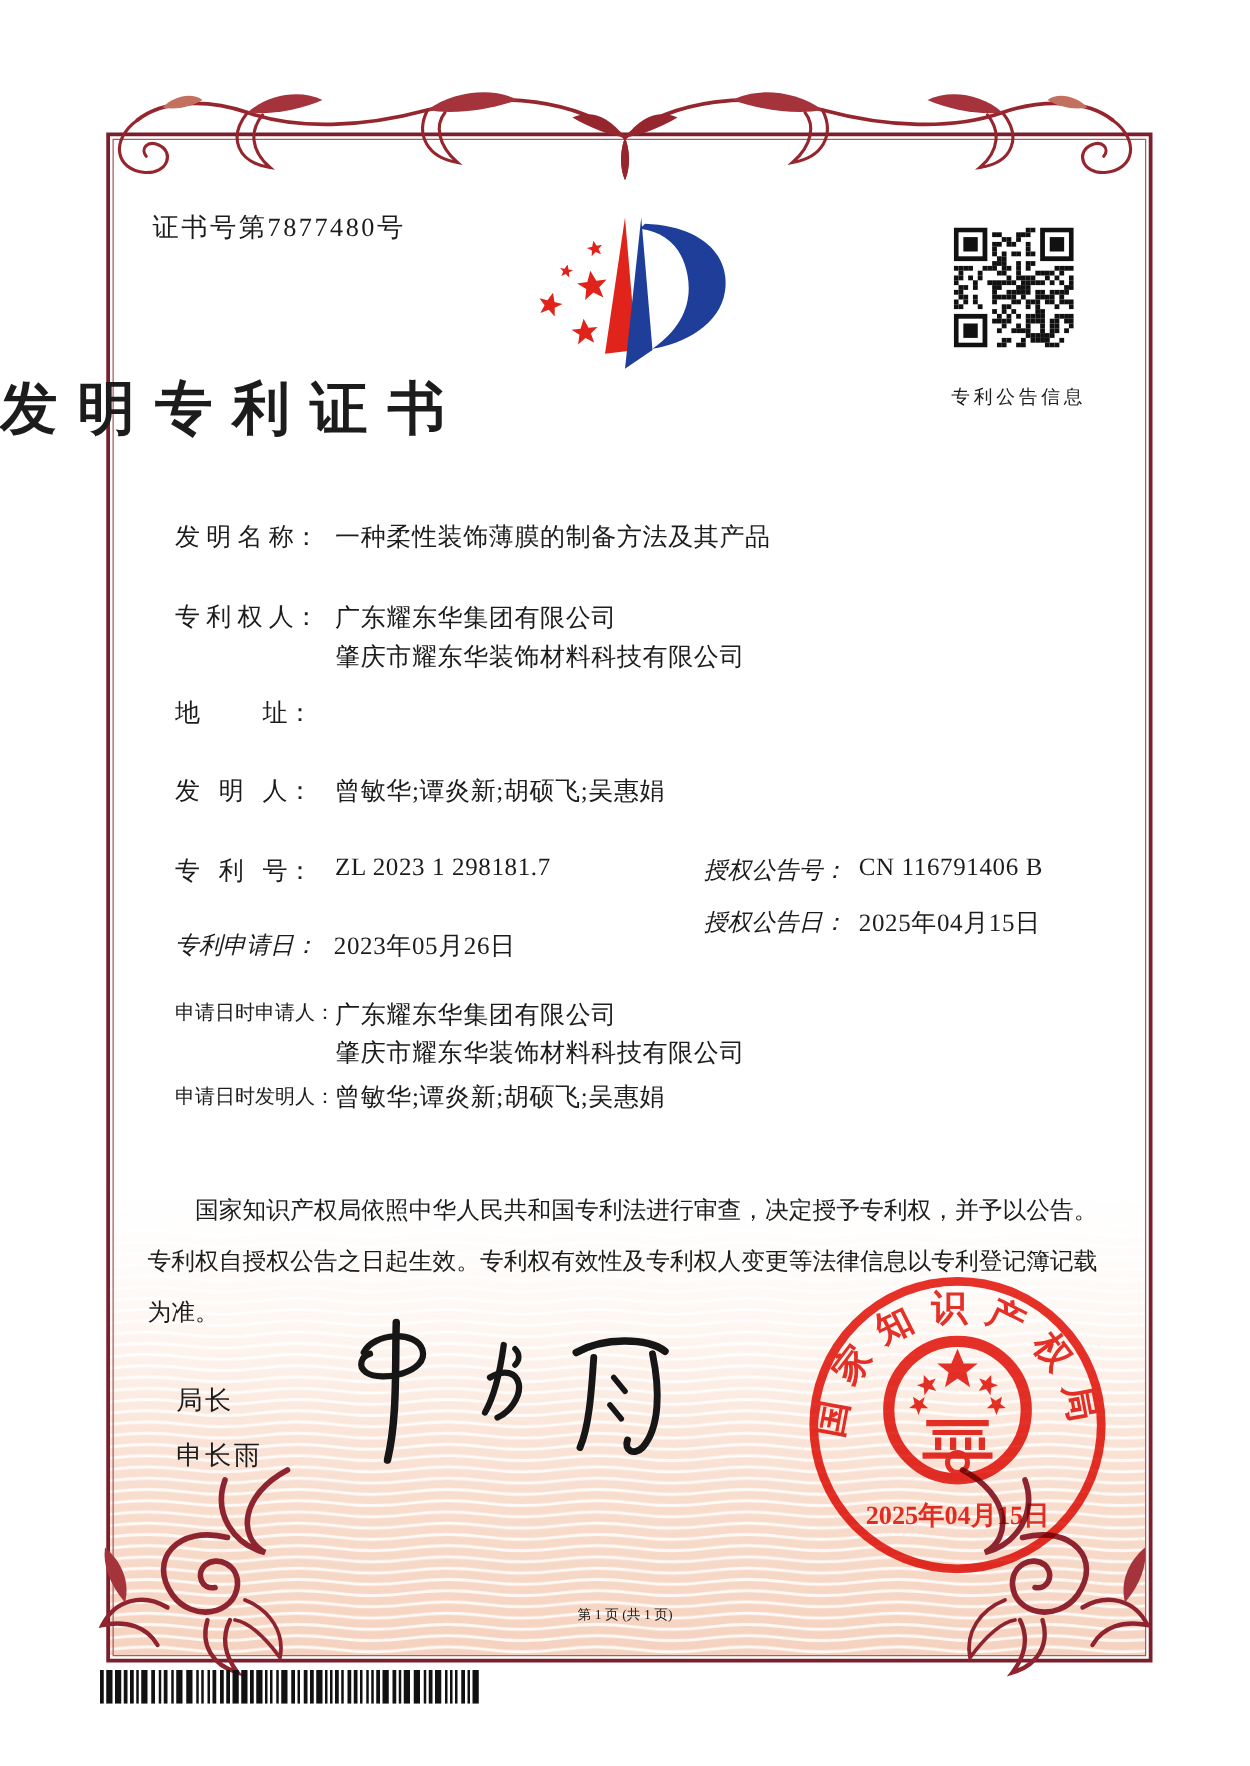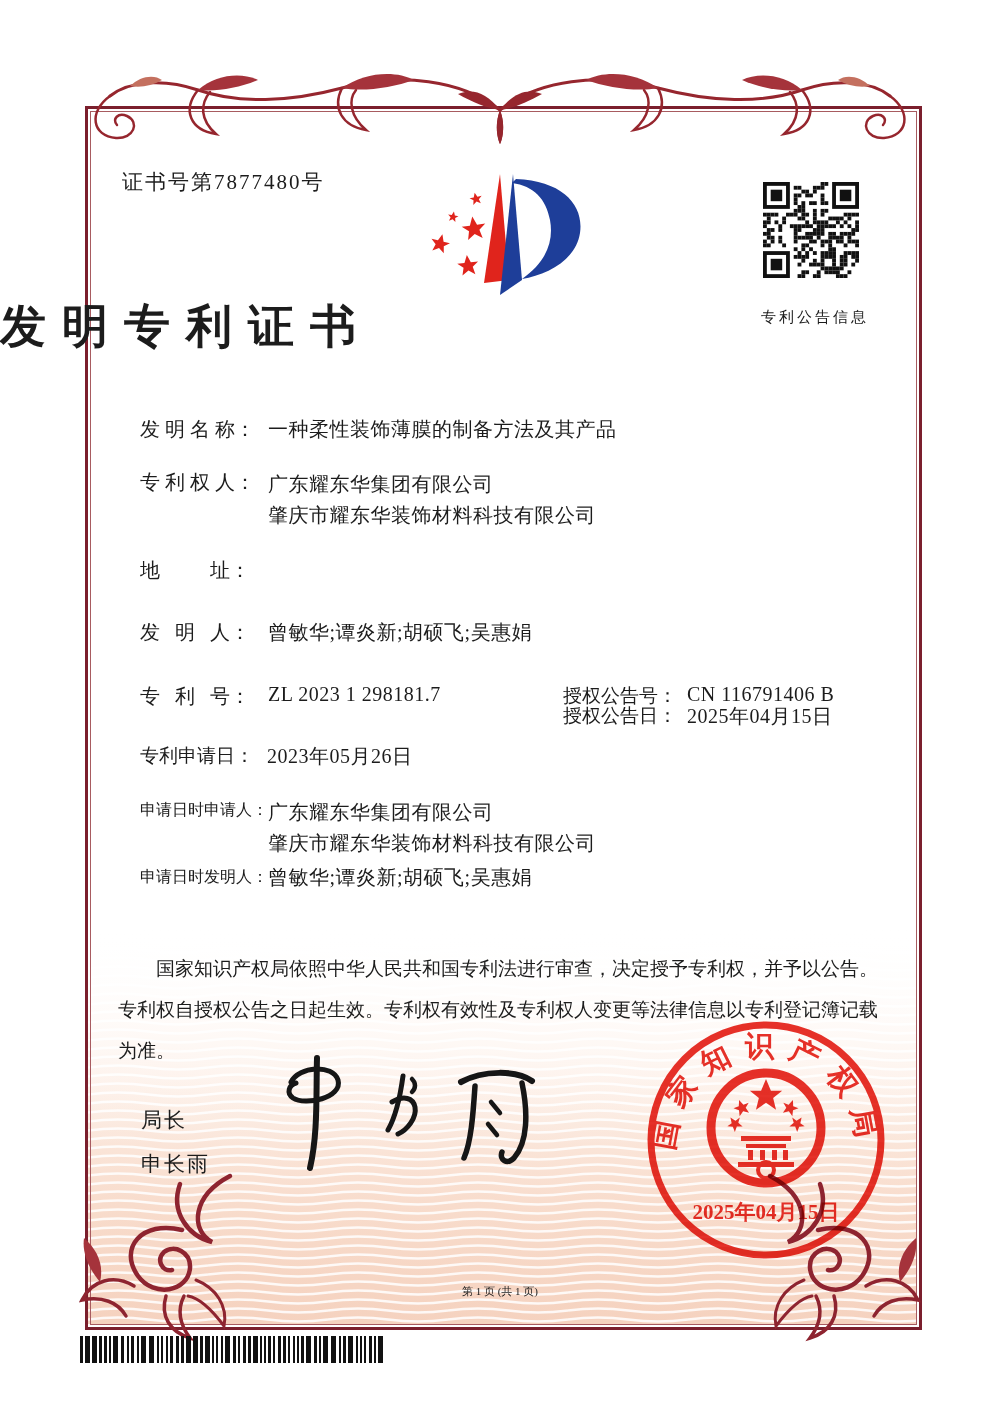--- a/index.html
+++ b/index.html
@@ -34,21 +34,21 @@
   .qr{position:absolute; left:763px; top:182px; z-index:5;}
   .qr-caption{position:absolute; left:730px; top:280px; width:170px; text-align:center;
     font-size:15px; letter-spacing:3px; z-index:5;margin-top:28px;}
   .title{position:absolute; left:0; top:296px; width:1000px; text-align:left;
     font-size:46px; font-weight:bold; letter-spacing:16px; z-index:5;}
   
   .row{position:absolute; left:140px; display:flex; align-items:flex-start; z-index:5;}
   .lbl{white-space:pre; font-size:20px; min-width:128px; flex:0 0 auto;}
   .val{font-size:20px; letter-spacing:0.5px;}
   .val .ln{line-height:31px;}
-  .row.date-row .lbl{font-size:19px; min-width:127px;}
+  .row.date-row .lbl{font-size:19px; min-width:127px;font-style:italic;}
   .row.small-lbl .lbl{font-size:16px; min-width:115px; padding-top:3px;}
   .row.right-col{left:563px;}
   .row.right-col .lbl{min-width:0; margin-right:10px;}
   
   .statement{position:absolute; left:118px; top:948px; width:772px; z-index:5;
     font-size:19px; line-height:41px;}
   .statement .s1{text-indent:2em; margin:0;}
   .statement .s2{margin:0;}
   
   .director-label{position:absolute; left:141px; top:1106px; font-size:21px; letter-spacing:2px; z-index:5;}
@@ -357,21 +357,21 @@
     </svg>
   <div class="qr-caption">专利公告信息</div>
 
   <div class="title">发明专利证书</div>
 
   <div class="row" style="top:416px">
     <span class="lbl">发 明 名 称：</span>
     <div class="val">一种柔性装饰薄膜的制备方法及其产品</div>
   </div>
 
-  <div class="row" style="top:469px">
+  <div class="row" style="top:480px">
     <span class="lbl">专 利 权 人：</span>
     <div class="val">
       <div class="ln">广东耀东华集团有限公司</div>
       <div class="ln">肇庆市耀东华装饰材料科技有限公司</div>
     </div>
   </div>
 
   <div class="row" style="top:557px">
     <span class="lbl">地          址：</span>
   </div>
@@ -387,21 +387,21 @@
   </div>
   <div class="row right-col date-row" style="top:683px">
     <span class="lbl">授权公告号：</span>
     <div class="val">CN 116791406 B</div>
   </div>
 
   <div class="row date-row" style="top:743px">
     <span class="lbl">专利申请日：</span>
     <div class="val">2023年05月26日</div>
   </div>
-  <div class="row right-col date-row" style="top:703px">
+  <div class="row right-col date-row" style="top:725px">
     <span class="lbl">授权公告日：</span>
     <div class="val">2025年04月15日</div>
   </div>
 
   <div class="row small-lbl" style="top:797px">
     <span class="lbl">申请日时申请人：</span>
     <div class="val">
       <div class="ln">广东耀东华集团有限公司</div>
       <div class="ln">肇庆市耀东华装饰材料科技有限公司</div>
     </div>

